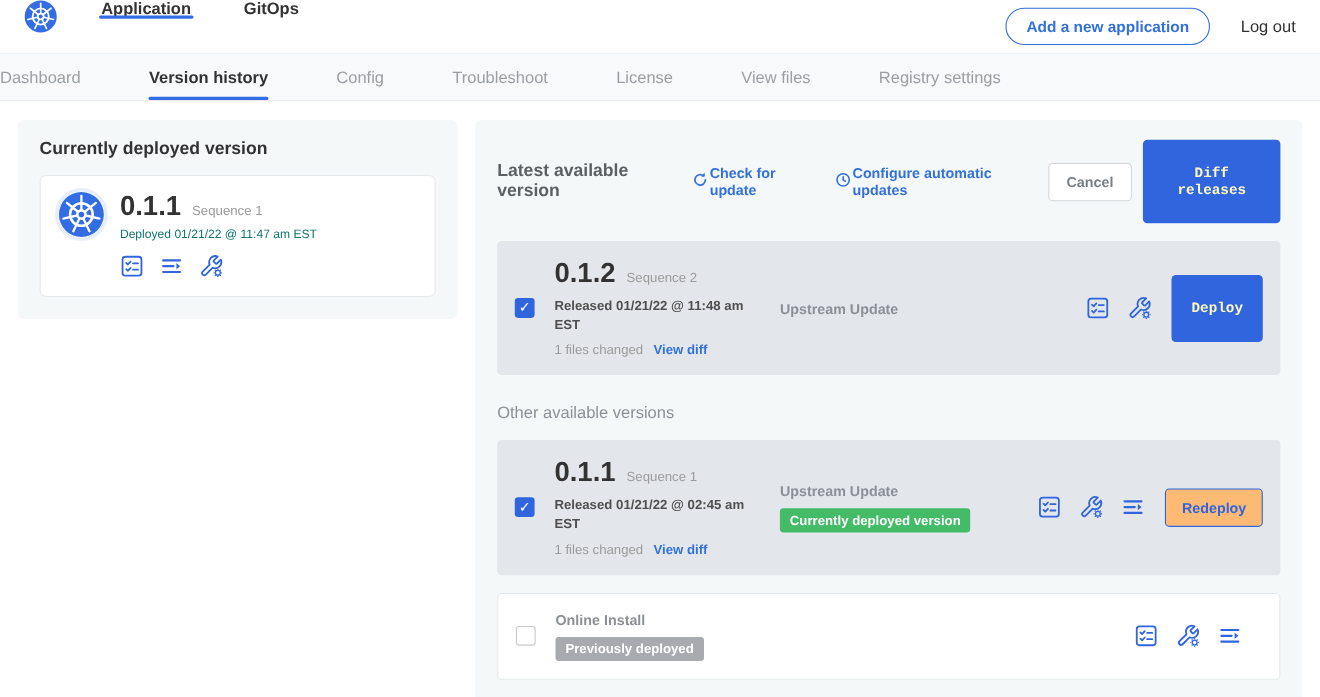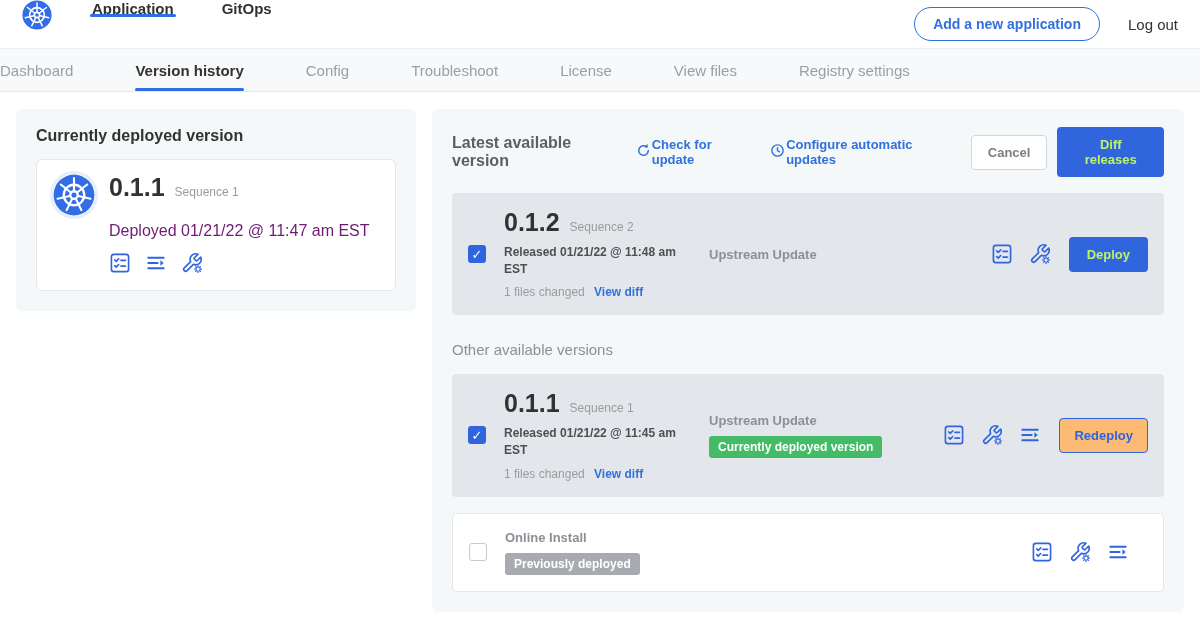--- a/index.html
+++ b/index.html
@@ -33,35 +33,35 @@
   .left-panel { width:400px; background:#f5f8f9; border-radius:6px;
     padding:18px 20px 20px; align-self:flex-start; }
   .left-title { font-size:16px; font-weight:700; color:#323232; margin-bottom:14px; }
   .deployed-card { background:#fff; border:1px solid #e6e9eb; border-radius:6px;
     padding:14px 16px 16px; display:flex; gap:14px; }
   .k8s-big { width:42px; height:42px; flex:none; border-radius:50%;
     box-shadow:0 0 0 3px #e6eefb; }
   .ver-line { display:flex; align-items:baseline; gap:10px;text-align:right; }
   .ver-num { font-size:25px; font-weight:700; color:#323232; line-height:1.1; }
   .ver-seq { font-size:12px; color:#9b9b9b; }
-  .deployed-date { font-size:16px; color:#701a75; margin:20px 0 12px; }
+  .deployed-date { font-size:11px; color:#0f766e; margin:5px 0 12px; }
   .icon-row { display:flex; gap:14px; align-items:center; }
   .icon-btn { width:22px; height:22px; cursor:pointer; display:inline-flex; }
   
   .right-panel { flex:1; background:#f5f8f9; border-radius:6px; padding:18px 20px 20px; }
   .latest-header { display:flex; align-items:center; }
   .latest-title { font-size:16px; font-weight:700; color:#5c6063; margin-right:18px; }
   .hlink { display:inline-flex; align-items:center; gap:0; color:#3270dd;
     font-size:13px; font-weight:700; margin-right:22px; cursor:pointer; }
   .hlink svg { flex:none; }
   .cancel-btn { background:#fff; border:1px solid #d3d7db; color:#7a7f84; border-radius:4px;
     padding:9px 16px; font-size:13px; font-weight:700; margin:0 10px 0 auto;
     cursor:pointer; font-family:inherit; }
-  .primary-btn { background:#3065dd; color:#bef264; border:none; border-radius:4px;
-    padding:10px 18px; font-size:13px; font-weight:700; cursor:pointer; font-family:Liberation Sans, sans-serif; }
+  .primary-btn { background:#3065dd; color:#fef9c3; border:none; border-radius:4px;
+    padding:23px 18px; font-size:13px; font-weight:700; cursor:pointer; font-family:Liberation Mono, monospace; }
   .outline-btn { background:#fdba74; color:#3065dd; border:1px solid #3065dd; border-radius:4px;
     padding:9px 14px; font-size:13px; font-weight:700; cursor:pointer; font-family:inherit; }
   
   .vrow { display:flex; align-items:center; background:#e3e7ec; border-radius:4px;
     padding:16px; margin-top:16px; }
   .vrow.white { background:#fff; border:1px solid #e6e9eb; }
   .checkbox { width:18px; height:18px; border-radius:3px; margin-right:18px; flex:none;
     cursor:pointer; position:relative; }
   .checkbox.checked { background:#3065dd; }
   .checkbox.checked::after { content:"\2713"; position:absolute; left:0; top:0; right:0; bottom:0;
@@ -251,21 +251,21 @@
 
     <div class="other-title">Other available versions</div>
 
     <div class="vrow">
       <span class="checkbox checked"></span>
       <div class="vinfo">
         <div class="ver-line">
           <span class="ver-num">0.1.1</span>
           <span class="ver-seq">Sequence 1</span>
         </div>
-        <div class="released">Released 01/21/22 @ 11:45 am EST</div>
+        <div class="released">Released 01/21/22 @ 02:45 am EST</div>
         <div class="files-line">
           <span>1 files changed</span>
           <span class="view-diff">View diff</span>
         </div>
       </div>
       <div class="vsource">
         <span>Upstream Update</span><br>
         <span class="badge green">Currently deployed version</span>
       </div>
       <span class="vspacer"></span>

